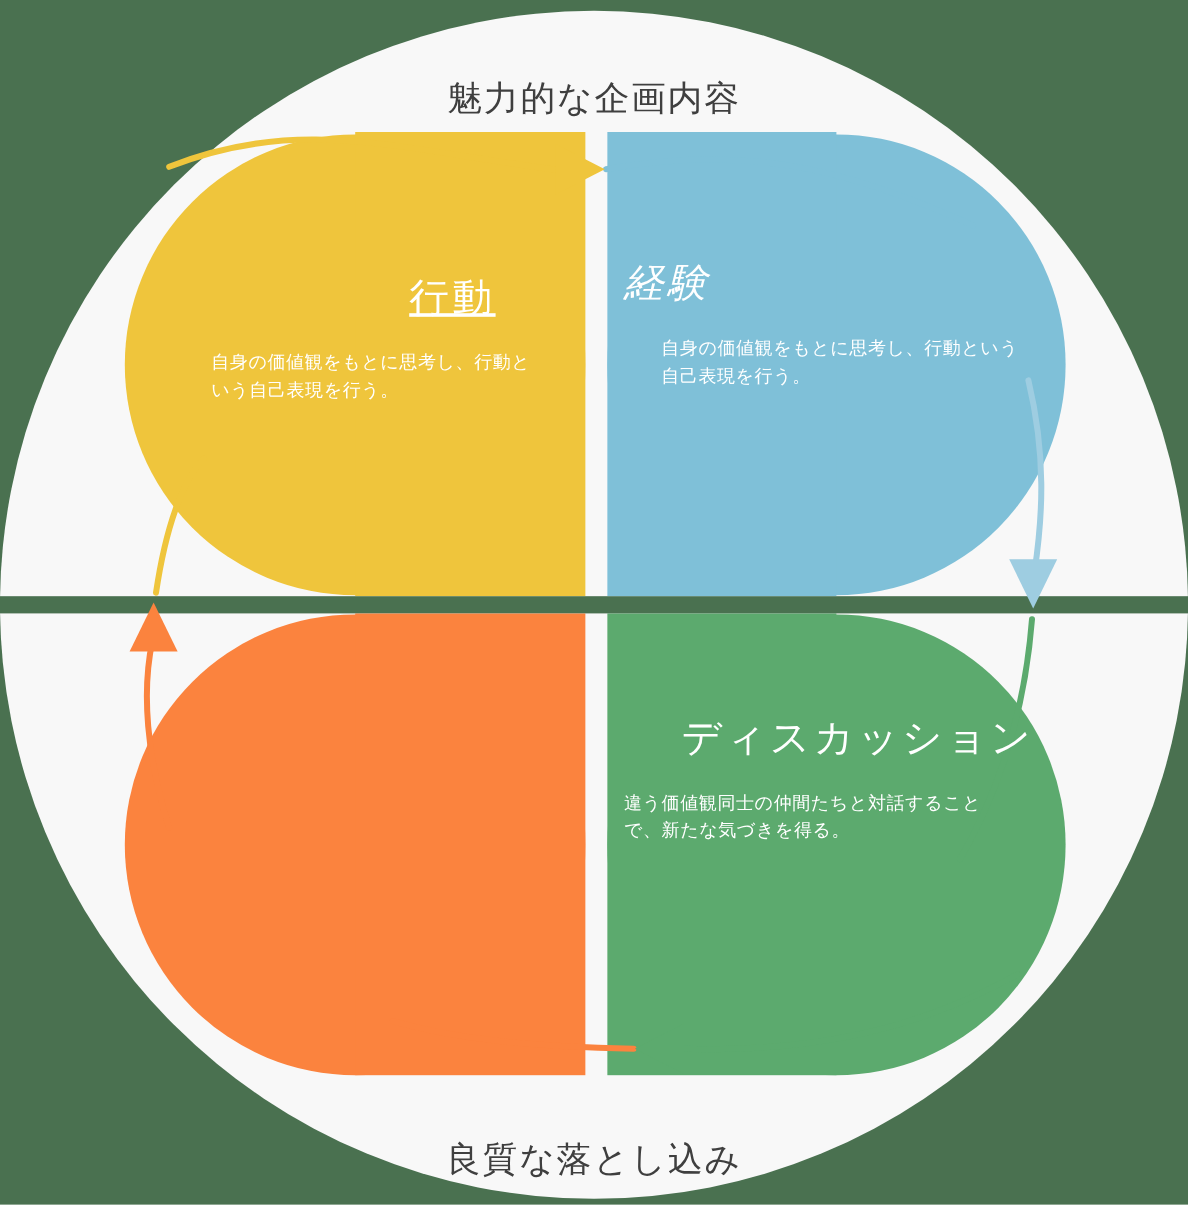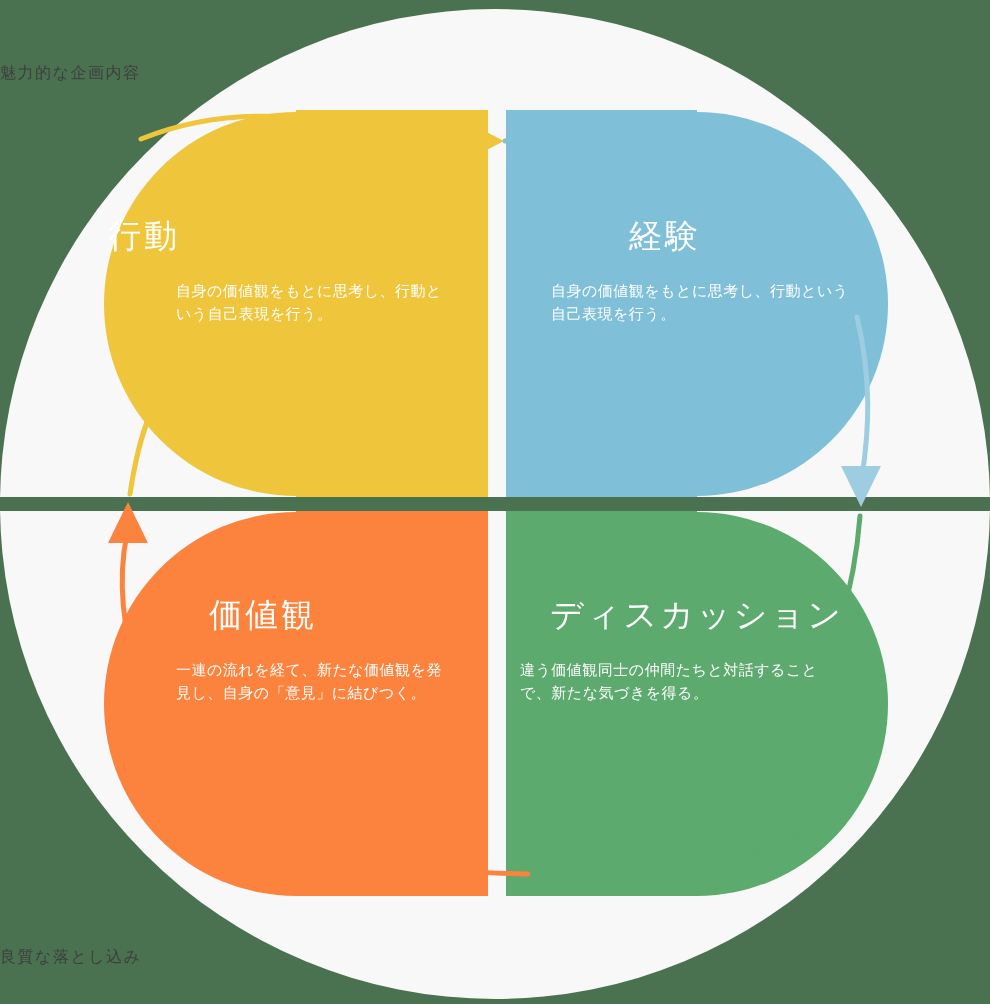--- a/index.html
+++ b/index.html
@@ -27,23 +27,23 @@
     position: absolute;
     left: 0;
     top: 0;
     width: 990px;
     height: 1004px;
     pointer-events: none;
   }
   .cap {
     position: absolute;
     width: 100%;
-    text-align: left;
+    text-align: center;
     color: #3f3f3f;
-    font-size: 16px;
+    font-size: 29px;
     letter-spacing: 1.5px;
     font-weight: 400;
   }
   #cap-top { top: 63px; }
   #cap-bottom { top: 903px; margin-top: 44px; }
 
   .quad {
     position: absolute;
     color: #ffffff;
   }
@@ -55,36 +55,36 @@
   }
   .quad .body {
     font-size: 15px;
     line-height: 1.55;
     letter-spacing: 0.5px;
     font-weight: 400;
   }
 
   
   #q-tl { left: 108px; top: 214px; width: 360px; }
-  #q-tl .title { text-align: left; width: 305px; margin: 0 0 20px 0; }
+  #q-tl .title { text-align: right; width: 305px; margin: 12px 0 20px 0; text-decoration: underline; }
   #q-tl .body  { width: 274px; margin-left: 68px; }
 
   
   #q-tr { left: 520px; top: 214px; width: 380px; }
-  #q-tr .title { text-align: center; width: 290px; margin: 0 0 20px 0; }
+  #q-tr .title { text-align: left; width: 290px; margin: 0 0 20px 0; font-style: italic; }
   #q-tr .body  { width: 300px; margin-left: 31px; }
 
   
   #q-bl { left: 108px; top: 593px; width: 360px; }
   #q-bl .title { text-align: center; width: 310px; margin: 0 0 20px 0; }
   #q-bl .body  { width: 274px; margin-left: 68px; }
 
   
   #q-br { left: 520px; top: 593px; width: 400px; }
-  #q-br .title { text-align: center; width: 330px; margin: 0 0 20px 12px; }
+  #q-br .title { text-align: right; width: 330px; margin: 0 0 20px 12px; }
   #q-br .body  { width: 300px; }
 </style>
 </head>
 <body>
 
 <div id="stage">
 
   <svg class="layer" viewBox="0 0 990 1004" xmlns="http://www.w3.org/2000/svg">
 
     <defs>
@@ -170,24 +170,20 @@
     <div id="q-tl" class="quad">
       <div class="title">行動</div>
       <div class="body">自身の価値観をもとに思考し、行動という自己表現を行う。</div>
     </div>
 
     <div id="q-tr" class="quad">
       <div class="title">経験</div>
       <div class="body">自身の価値観をもとに思考し、行動という自己表現を行う。</div>
     </div>
 
-    <div id="q-bl" class="quad">
-      <div class="title">価値観</div>
-      <div class="body">一連の流れを経て、新たな価値観を発見し、自身の「意見」に結びつく。</div>
-    </div>
 
     <div id="q-br" class="quad">
       <div class="title">ディスカッション</div>
       <div class="body">違う価値観同士の仲間たちと対話することで、新たな気づきを得る。</div>
     </div>
 
     <div id="cap-bottom" class="cap">良質な落とし込み</div>
 
   </div>
 </div>

